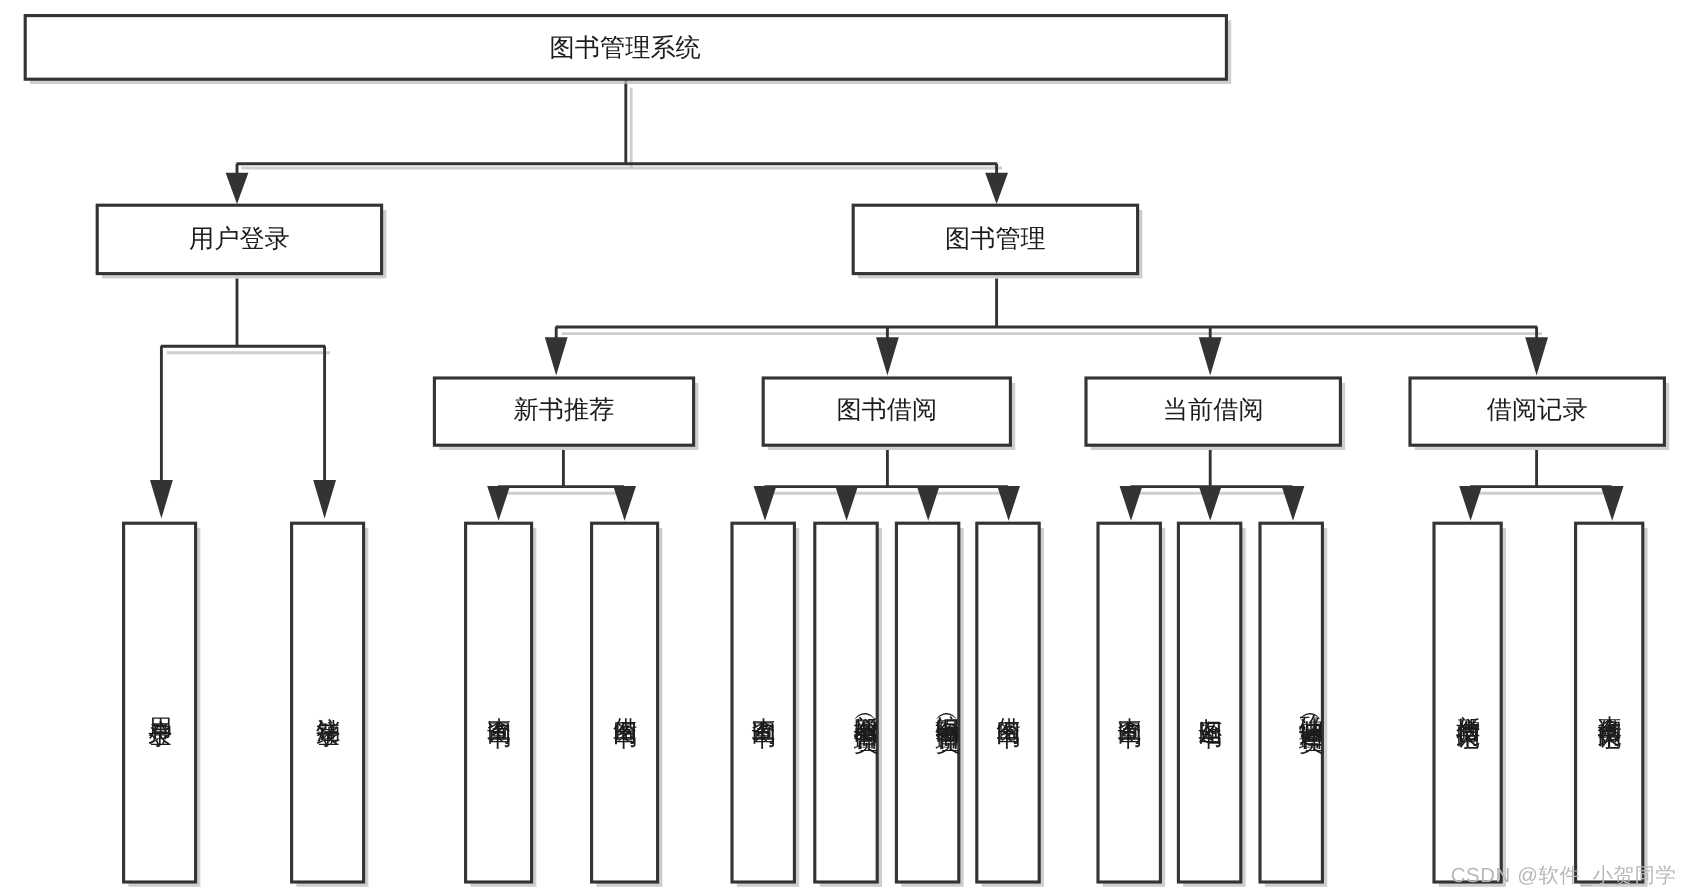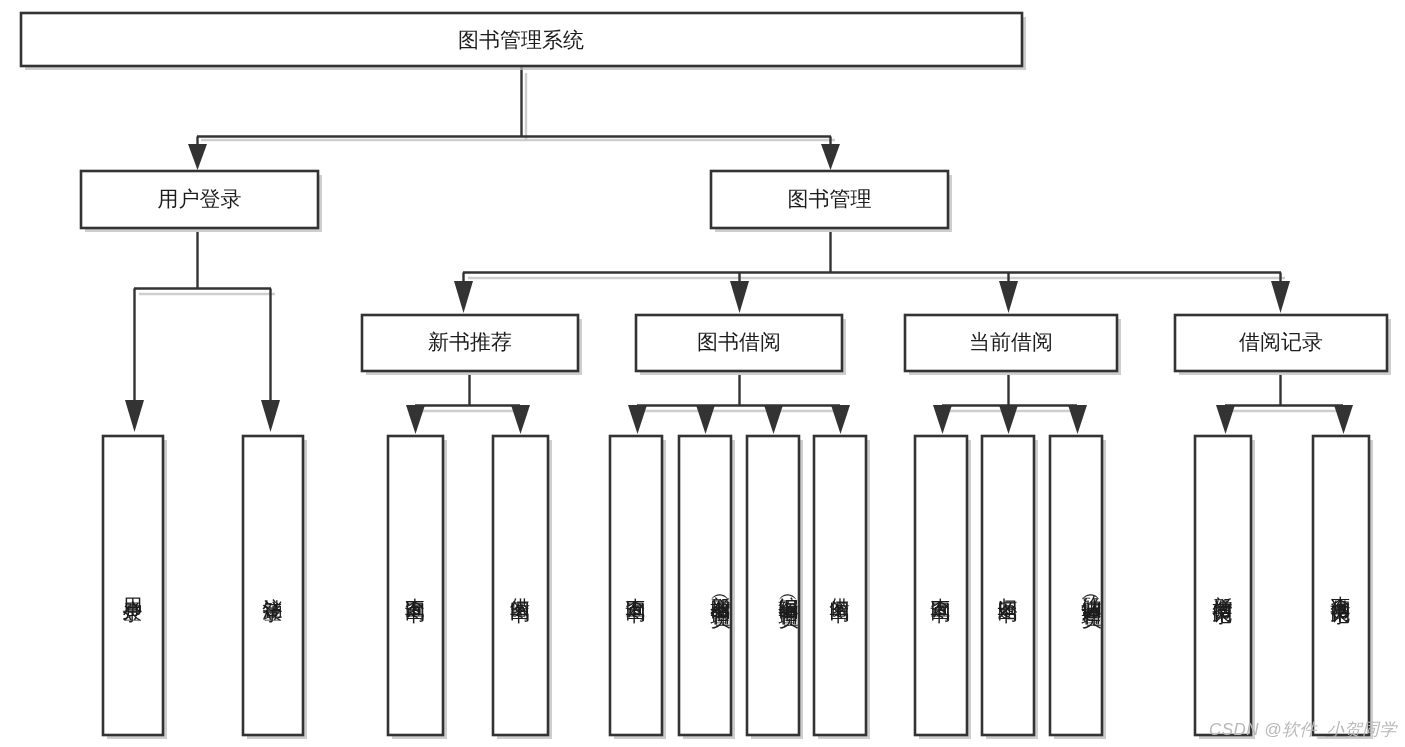--- a/index.html
+++ b/index.html
@@ -77,21 +77,20 @@
   }
   .watermark {
     position: absolute;
     right: 8px;
     bottom: 6px;
     font-family: "Liberation Sans", "DejaVu Sans", sans-serif;
     font-size: 17px;
     color: #b8b8b8;
     letter-spacing: 0.5px;
     white-space: nowrap;
-    font-style: italic;
   }
 </style>
 </head>
 <body>
 
 <div id="diagram-root">
 
   <svg id="tree-svg" viewBox="0 0 1405 747">
 
     <g>

